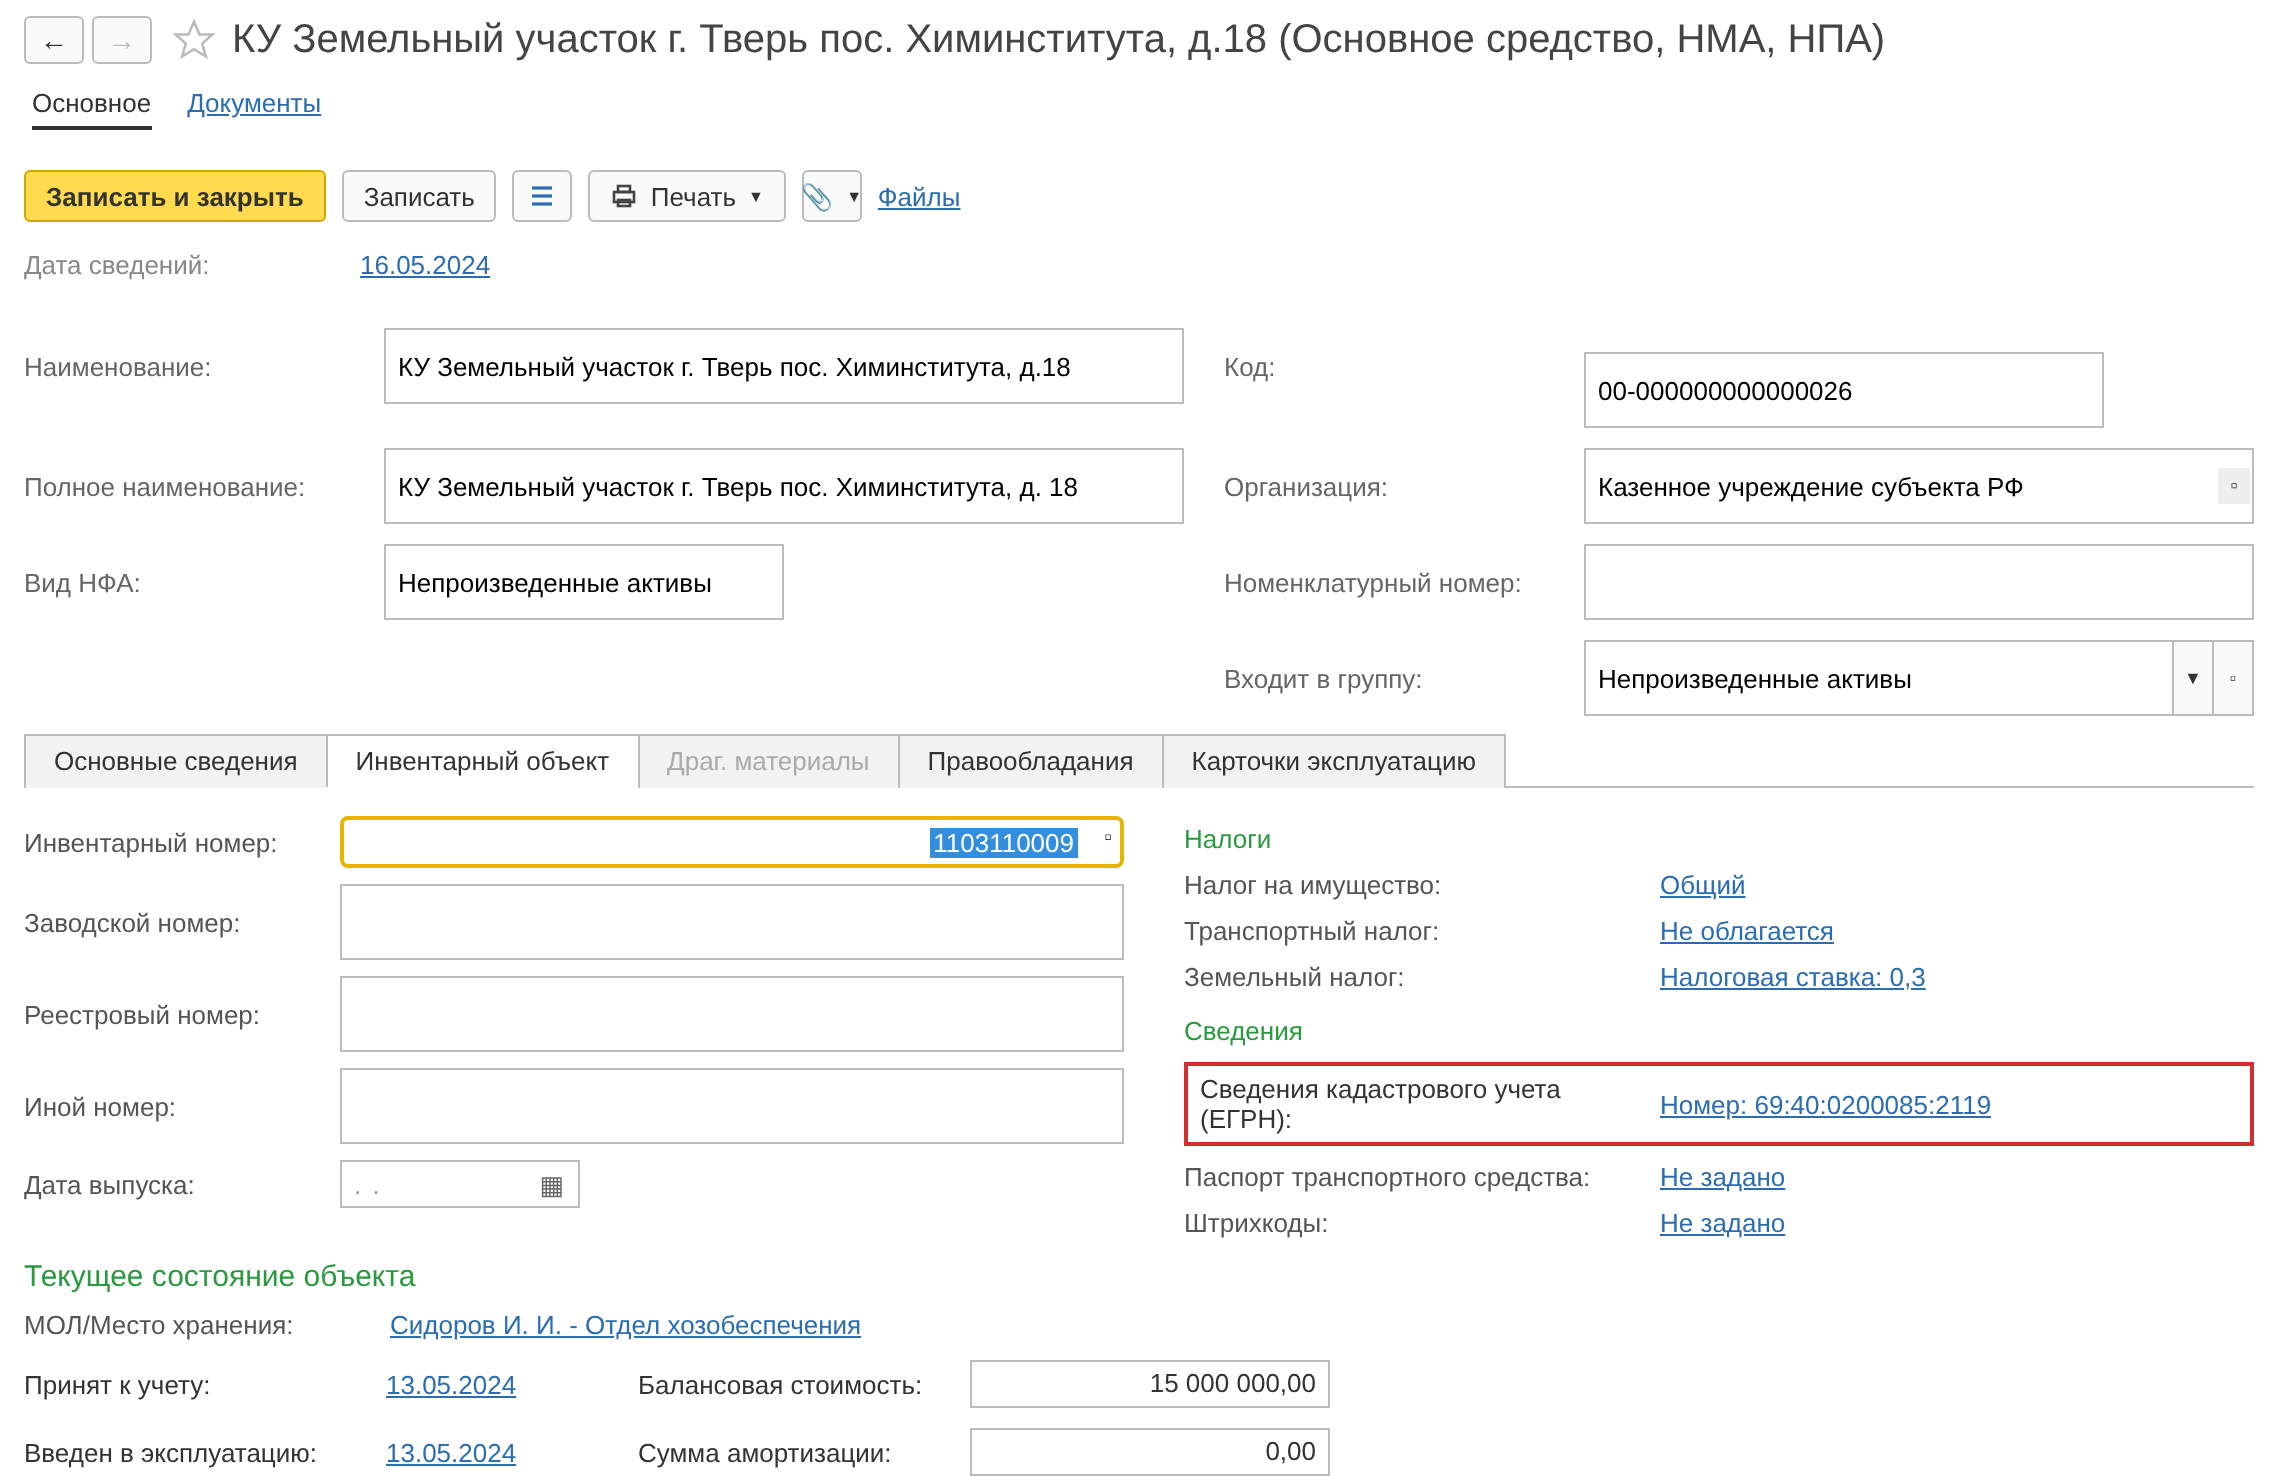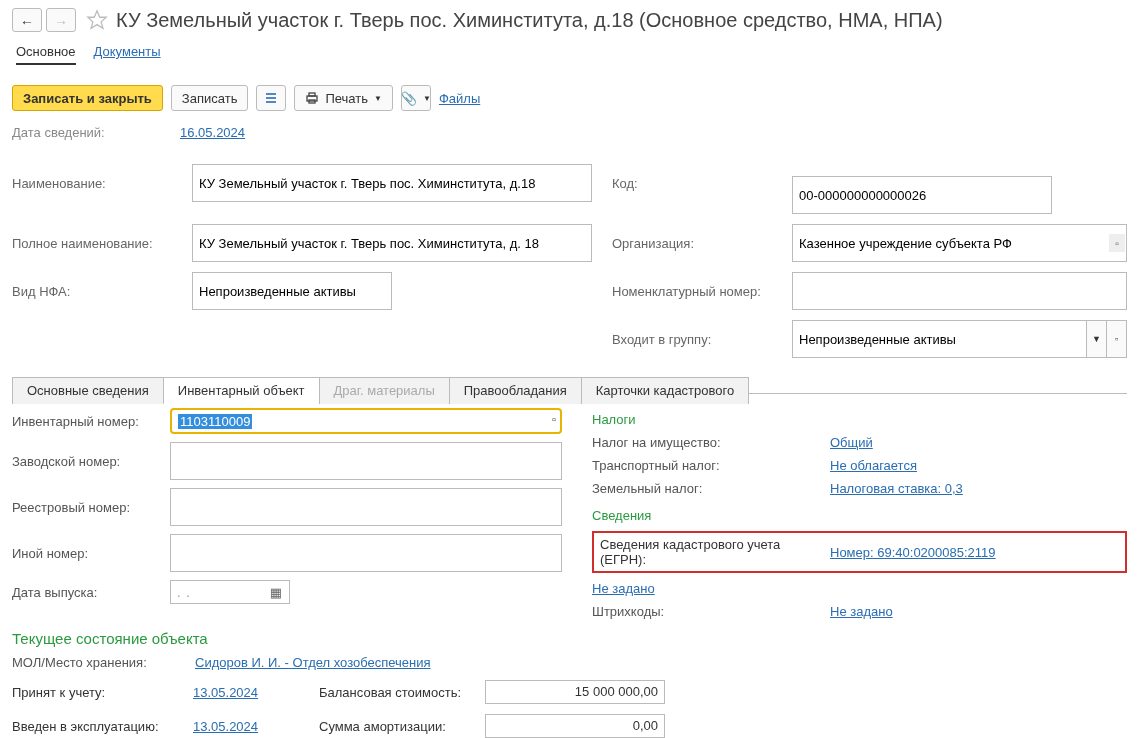--- a/index.html
+++ b/index.html
@@ -144,21 +144,21 @@
     margin-top: 8px;
   }
   .tab {
     border: 1px solid #bbb;
     border-bottom: none;
     background: #f2f2f2;
     padding: 5px 14px;
     margin-right: -1px;
     cursor: pointer;
     position: relative;
-    top: 11px;
+    top: 1px;
   }
   .tab.active {
     background: #fff;
     border-bottom: 1px solid #fff;
   }
   .tab.disabled { color: #aaa; }
   .pane {
     display: grid;
     grid-template-columns: 550px 1fr;
     gap: 30px;
@@ -178,20 +178,21 @@
   .row .val { flex: 1; }
   .inv-field {
     border: 2px solid #e9b400;
     border-radius: 4px;
     padding: 2px 21px 2px 6px;
     height: 26px;
     position: relative;
     flex: 1;
     display: flex;
     align-items: center;
+    justify-content: flex-end;
   }
   .inv-field .seltext {
     background: #338fde;
     color: #fff;
     padding: 0 2px;
   }
   .inv-field .opn {
     position: absolute; right: 4px; top: 3px;
     font-size: 11px; color:#444;
     cursor: pointer;
@@ -317,21 +318,21 @@
     <div class="drop">▼</div>
     <div class="open">▫</div>
   </div>
 </div>
 
 <div class="tabs-row">
   <div class="tab">Основные сведения</div>
   <div class="tab active">Инвентарный объект</div>
   <div class="tab disabled">Драг. материалы</div>
   <div class="tab">Правообладания</div>
-  <div class="tab">Карточки кадастрового</div>
+  <div class="tab">Карточки эксплуатацию</div>
 </div>
 
 <div class="pane">
   <div class="pane-left">
     <div class="row">
       <div class="lbl">Инвентарный номер:</div>
       <div class="inv-field">
         <span class="seltext">1103110009</span>
         <span class="opn">▫</span>
       </div>
@@ -395,20 +396,21 @@
       <div class="lbl">Земельный налог:</div>
       <span class="link">Налоговая ставка: 0,3</span>
     </div>
 
     <div class="green-head">Сведения</div>
     <div class="red-box">
       <div class="lbl">Сведения кадастрового учета (ЕГРН):</div>
       <span class="link">Номер: 69:40:0200085:2119</span>
     </div>
     <div class="row">
+      <div class="lbl">Паспорт транспортного средства:</div>
       <span class="link">Не задано</span>
     </div>
     <div class="row">
       <div class="lbl">Штрихкоды:</div>
       <span class="link">Не задано</span>
     </div>
   </div>
 </div>
 
 </body></html>

